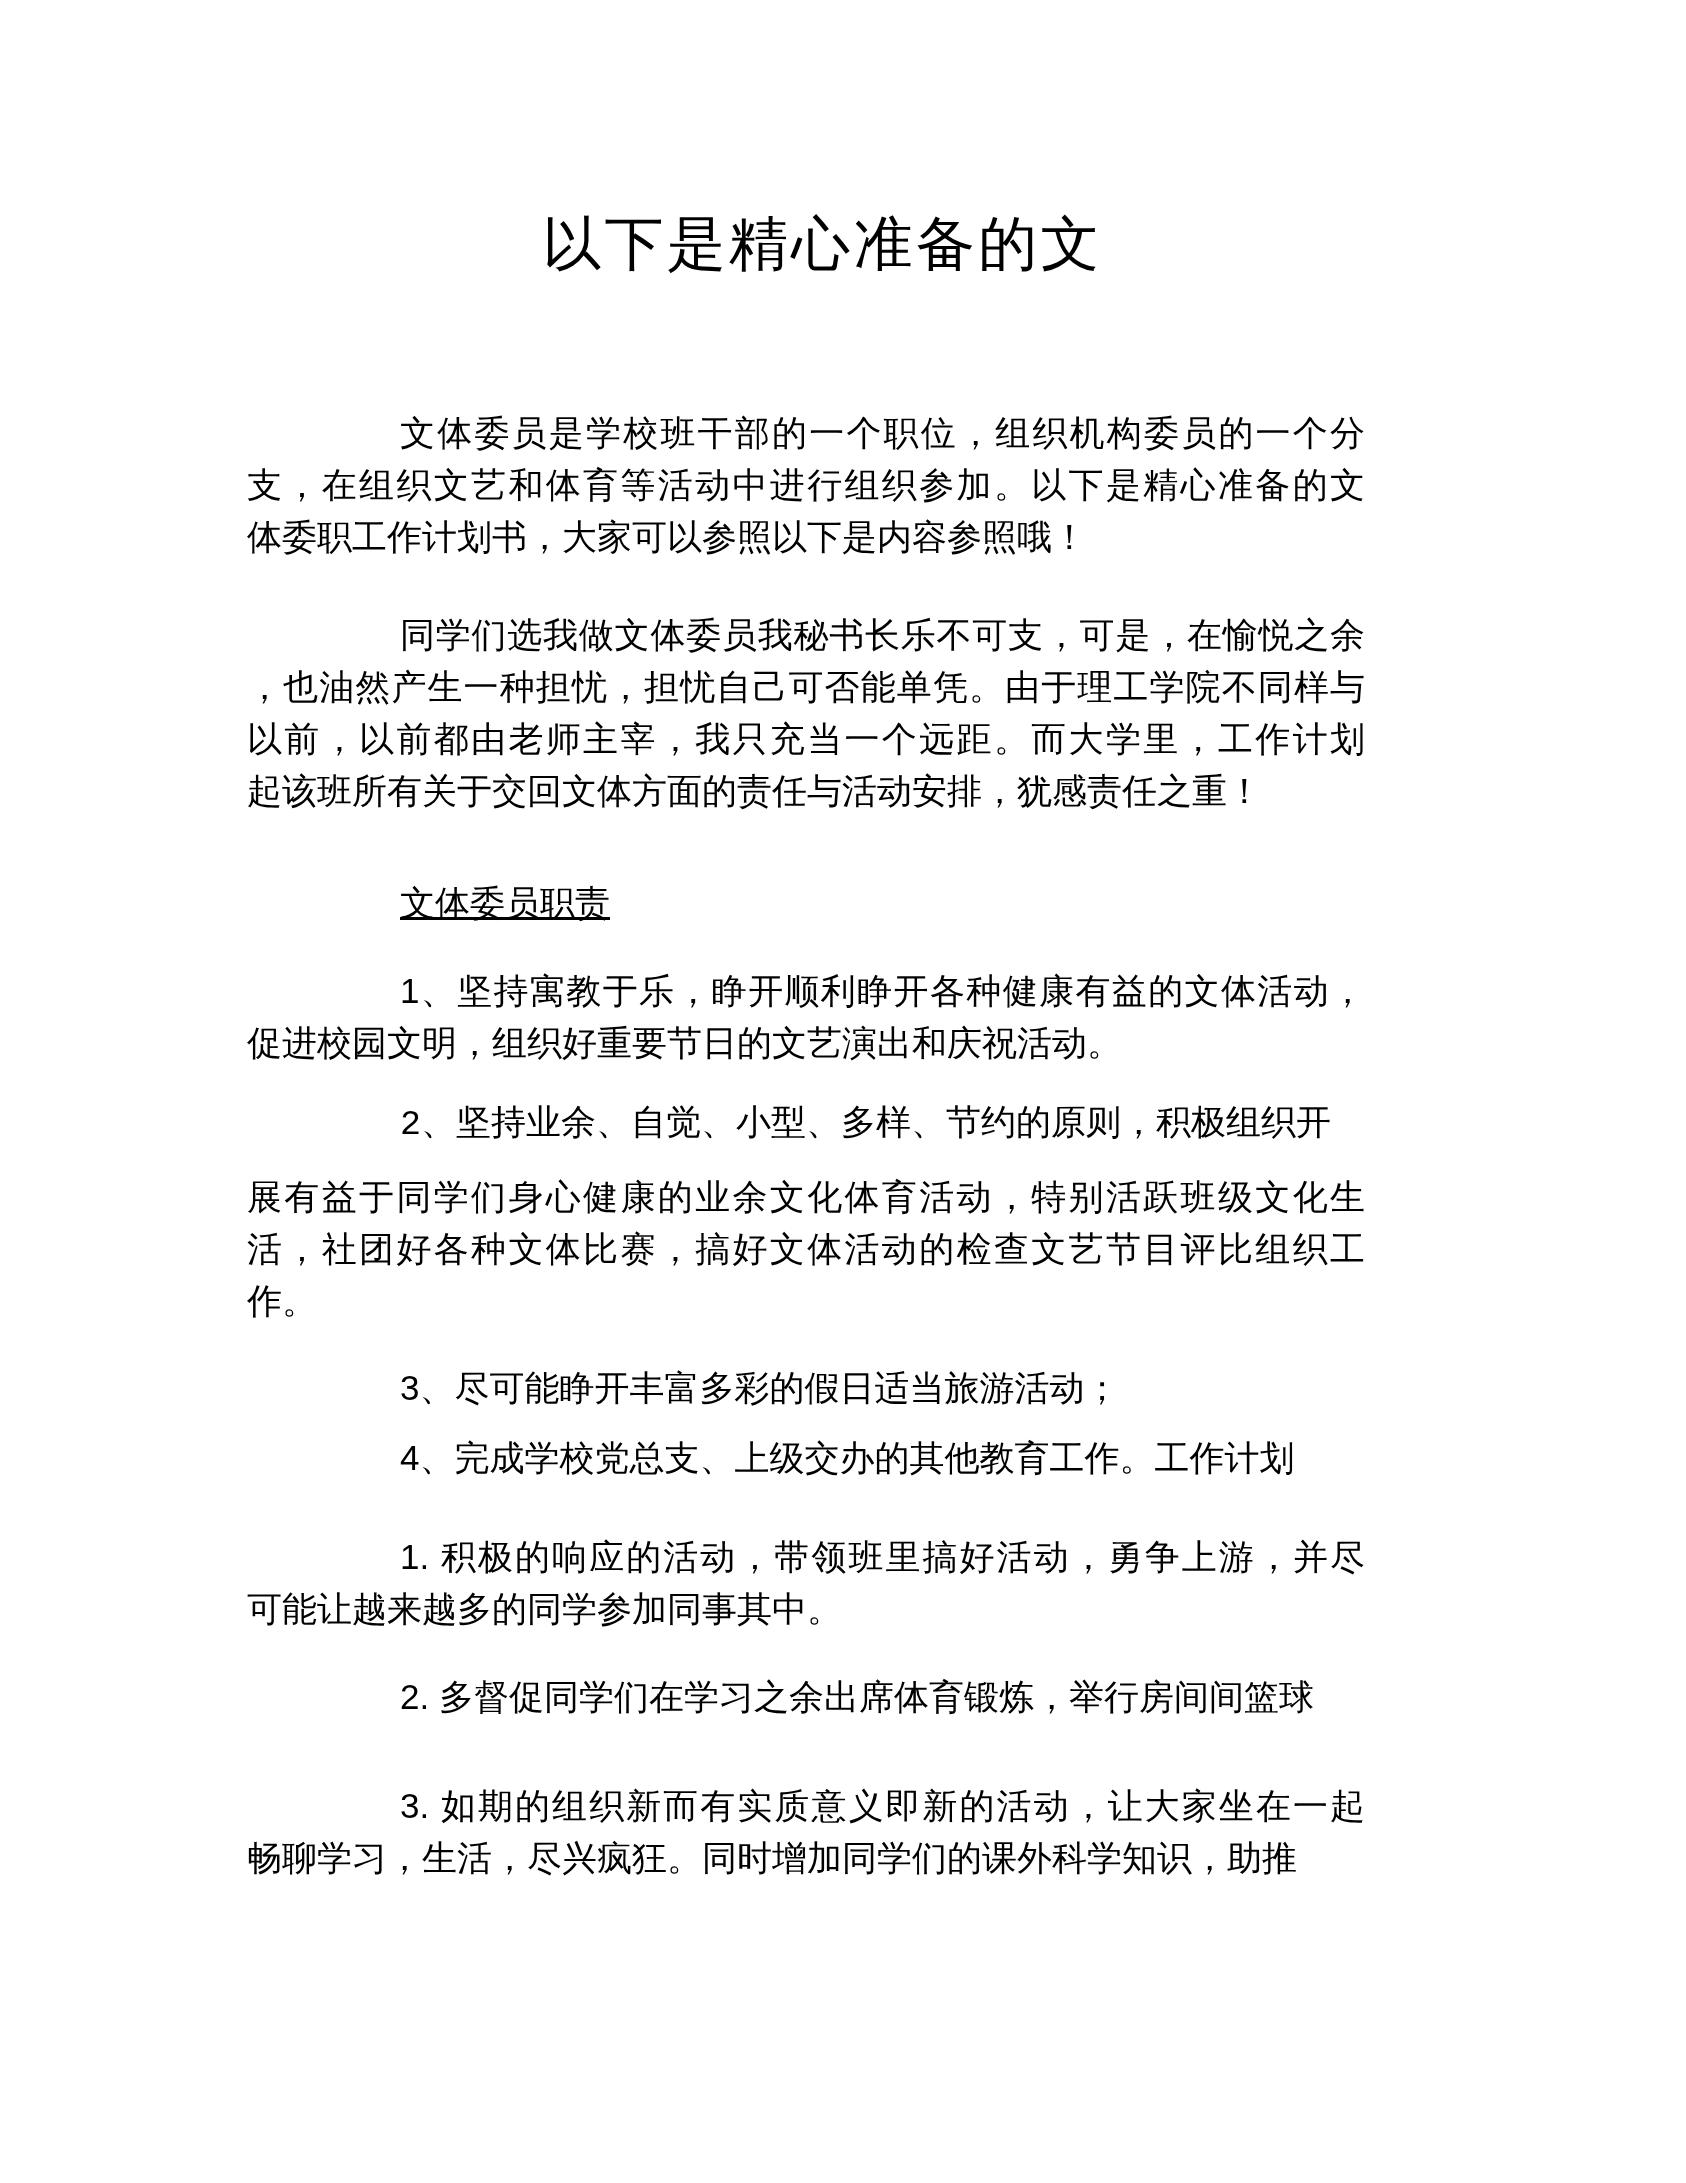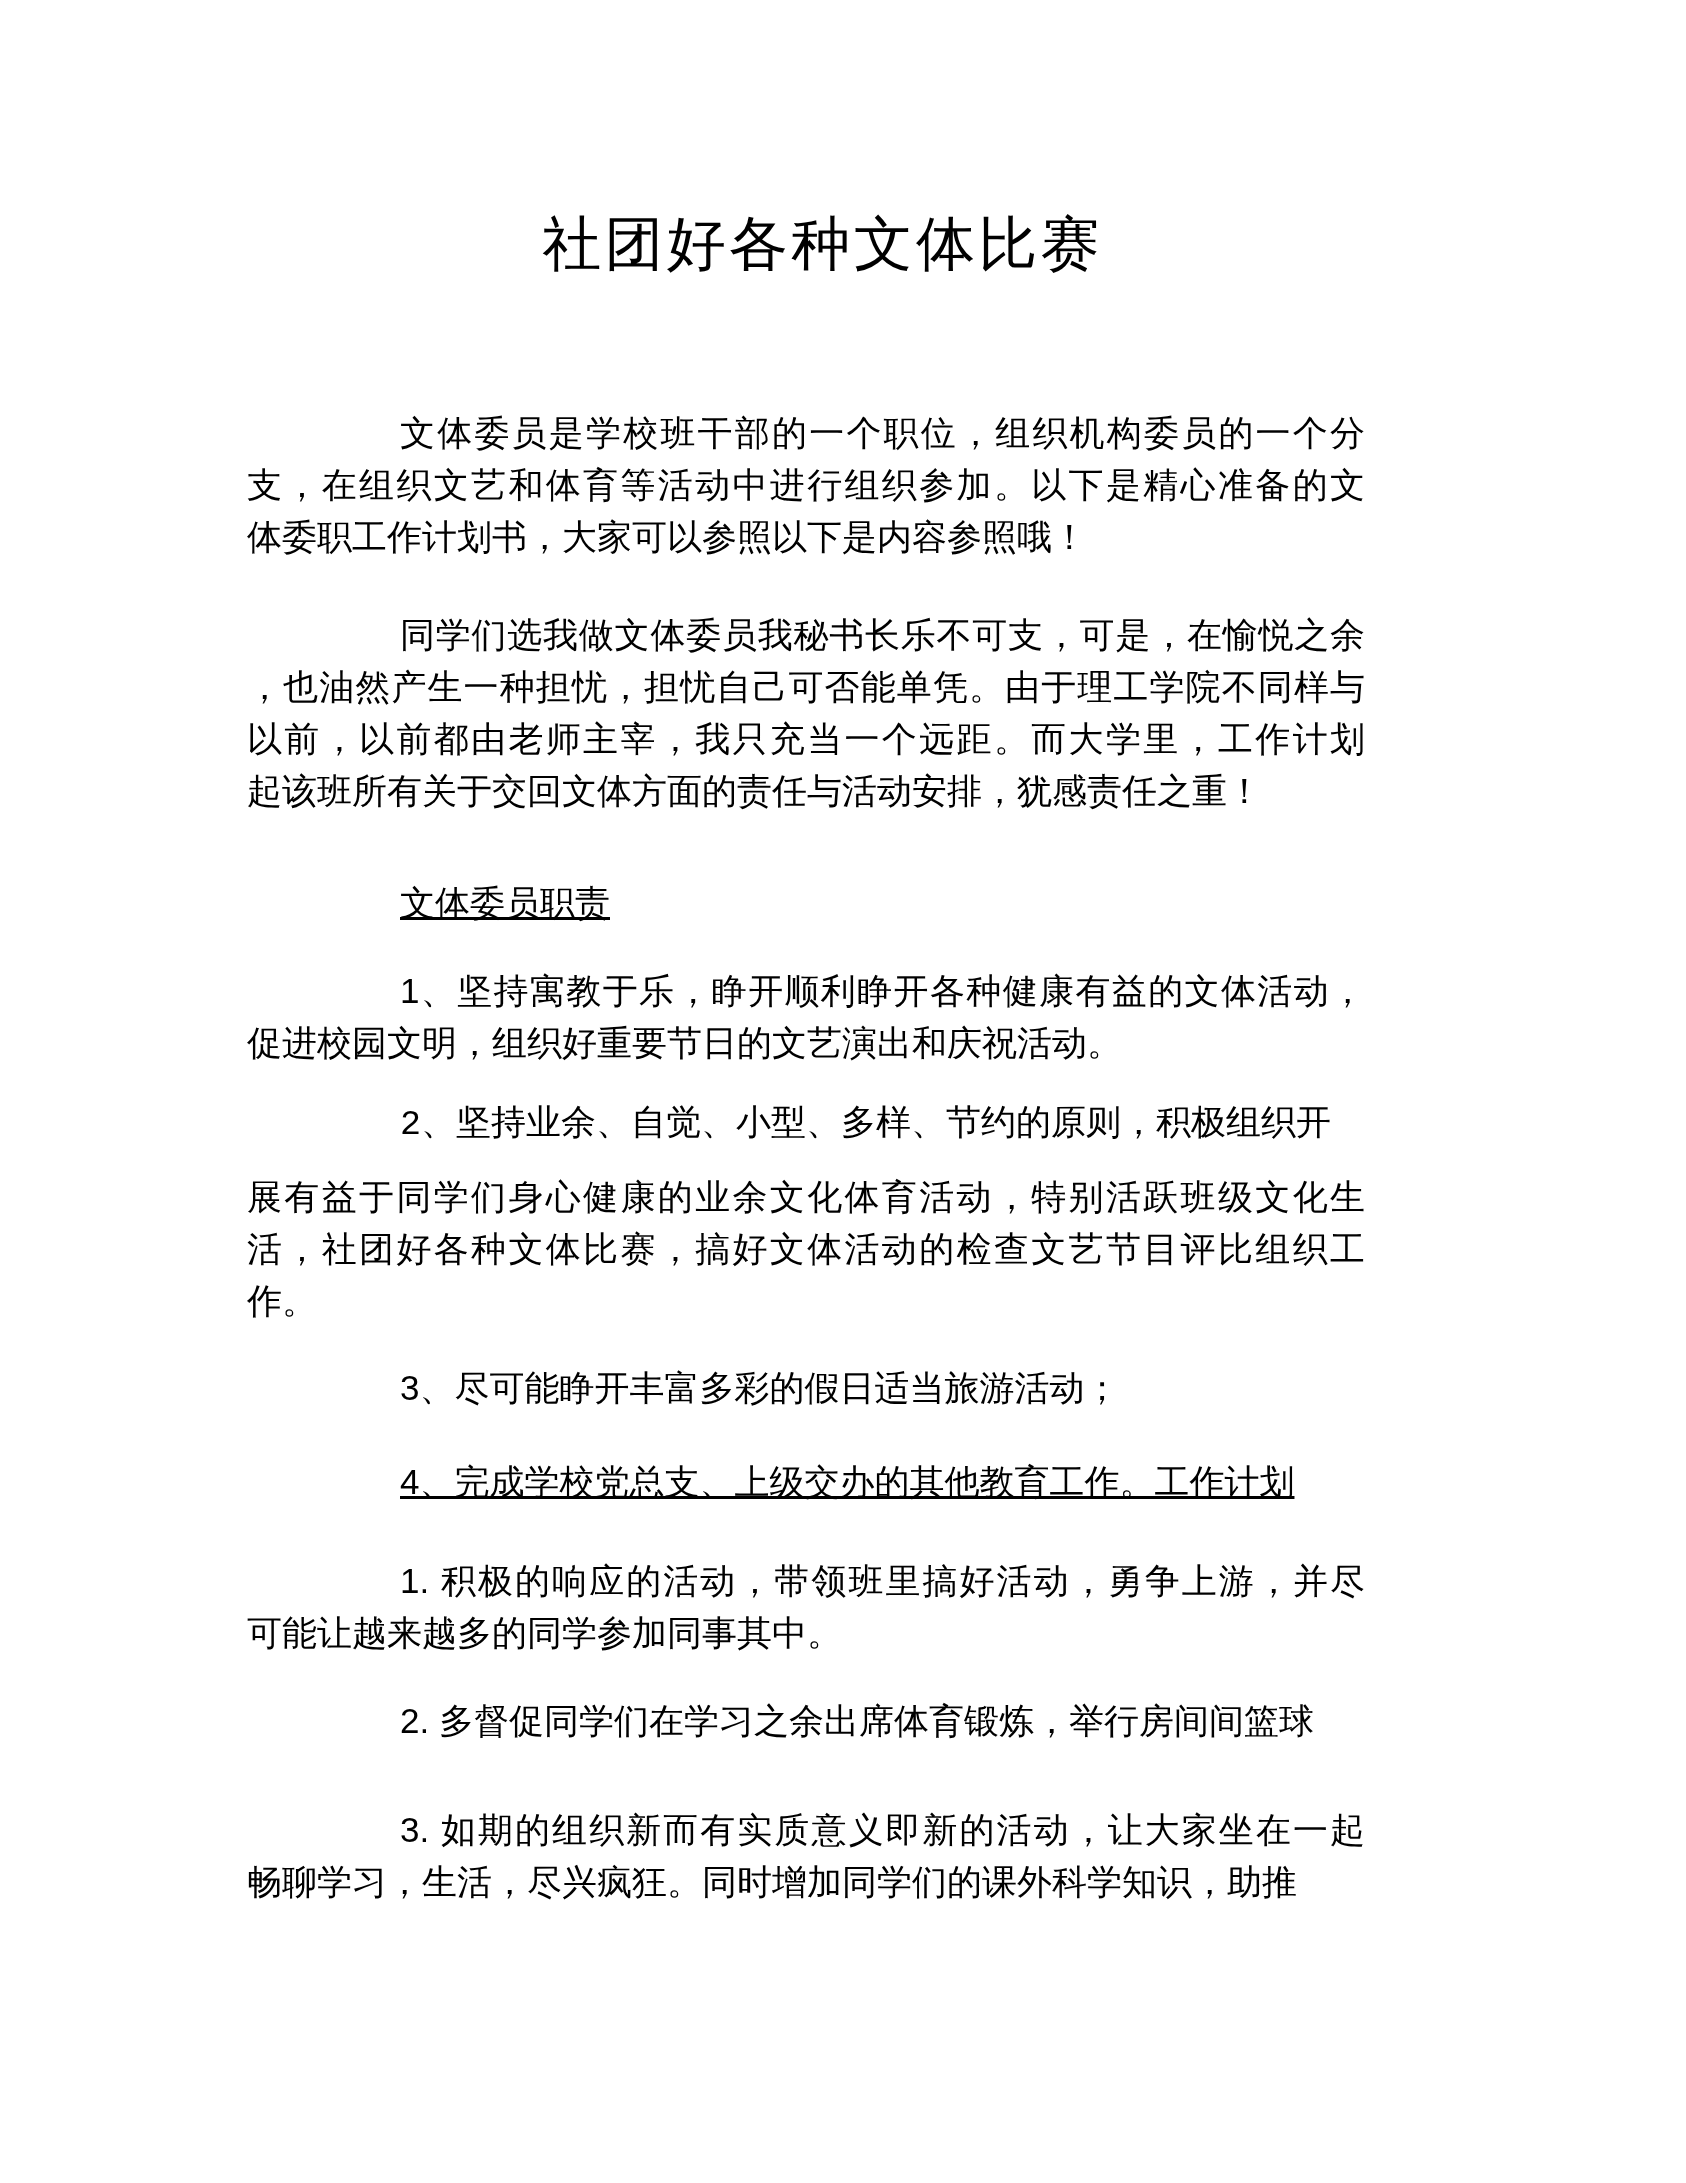--- a/index.html
+++ b/index.html
@@ -51,32 +51,32 @@
     padding-left: 153px;
   }
   
   .mt-intro      { margin-top: 128px; }
   .mt-reflect    { margin-top: 46px; }
   .mt-heading    { margin-top: 60px; text-decoration: underline; }
   .mt-duty1      { margin-top: 36px; }
   .mt-duty2a     { margin-top: 30px; font-family: Liberation Mono, monospace; }
   .mt-duty2b     { margin-top: 20px; }
   .mt-duty3      { margin-top: 35px; }
-  .mt-duty4      { margin-top: 42px; text-decoration: underline; }
+  .mt-duty4      { margin-top: 18px; }
   .mt-plan1      { margin-top: 47px; }
   .mt-plan2      { margin-top: 36px; }
   .mt-plan3      { margin-top: 57px; }
 </style>
 </head>
 <body>
 
 <div class="page">
   <div class="content">
 
-    <h1 class="doc-title">社团好各种文体比赛</h1>
+    <h1 class="doc-title">以下是精心准备的文</h1>
 
     <section class="para indent mt-intro">
         <div class="tline">文体委员是学校班干部的一个职位，组织机构委员的一个分</div>
         <div class="tline">支，在组织文艺和体育等活动中进行组织参加。以下是精心准备的文</div>
         <div class="tline">体委职工作计划书，大家可以参照以下是内容参照哦！</div>
       </section>
 
     <section class="para indent mt-reflect">
         <div class="tline">同学们选我做文体委员我秘书长乐不可支，可是，在愉悦之余</div>
         <div class="tline">，也油然产生一种担忧，担忧自己可否能单凭。由于理工学院不同样与</div>

